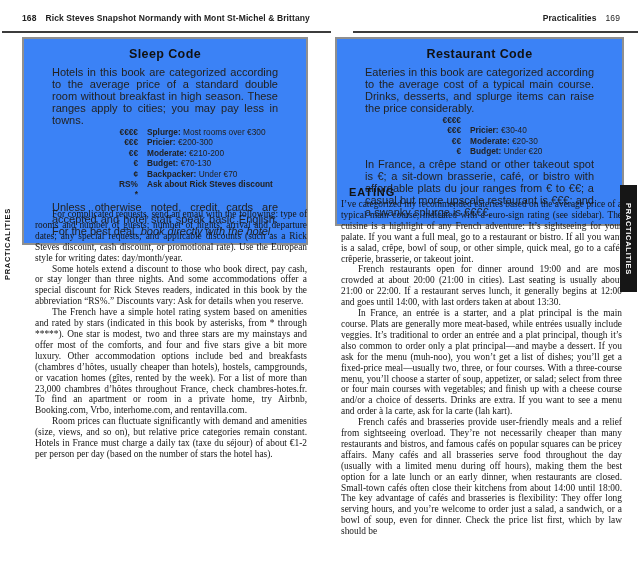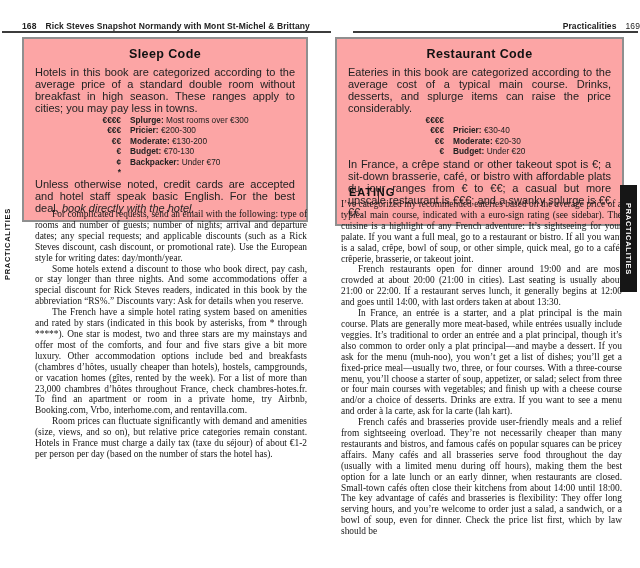--- a/index.html
+++ b/index.html
@@ -2,25 +2,25 @@
 <html><head>
 <meta charset="utf-8">
 <title>Document</title>
 <style>
   html,body{margin:0;padding:0;}
   body{
     width:640px;height:568px;background:#ffffff;position:relative;
     font-family:"Liberation Sans",sans-serif;color:#1c1c1c;overflow:hidden;
   }
   .abs{position:absolute;}
-  .pagehead{font-size:8.5px;font-weight:bold;letter-spacing:.1px;white-space:nowrap;color:#222;margin-top:8px;}
+  .pagehead{font-size:8.5px;font-weight:bold;letter-spacing:.1px;white-space:nowrap;color:#222;}
   .pagehead .gap{display:inline-block;width:9px;}
   .pagehead .num{font-weight:normal;}
   .rule{height:1.5px;background:#3c3c3c;}
-  .codebox{border:2px solid #8f8f8f;background:#fca5a5;box-sizing:border-box;padding:7px 11px 6px;}
+  .codebox{border:2px solid #8f8f8f;background:#3b82f6;box-sizing:border-box;padding:7px 28px 6px;}
   .box-title{text-align:center;font-size:12.5px;font-weight:bold;letter-spacing:.4px;margin:1px 0 5px;color:#111;}
   .box-text{font-size:11px;line-height:12px;text-align:justify;color:#222;}
   .code-rows{margin:1px 0;}
   .code-row{display:flex;font-size:8.3px;line-height:10.4px;color:#222;}
   .code-sym{flex:0 0 86px;text-align:right;font-weight:bold;padding-right:9px;}
   .code-sym.wide{flex-basis:96px;}
   .code-desc b{font-weight:bold;}
   .serifcol{font-family:"Liberation Serif",serif;font-size:9.4px;line-height:10.9px;text-align:justify;color:#151515;}
   .serifcol p{margin:0;text-indent:17px;}
   .serifcol p.noindent{text-indent:0;}
@@ -46,47 +46,51 @@
       <div class="code-row">
           <span class="code-sym">€€€€</span>
           <span class="code-desc"><b>Splurge:</b> <span>Most rooms over €300</span></span>
         </div>
       <div class="code-row">
           <span class="code-sym">€€€</span>
           <span class="code-desc"><b>Pricier:</b> <span>€200-300</span></span>
         </div>
       <div class="code-row">
           <span class="code-sym">€€</span>
-          <span class="code-desc"><b>Moderate:</b> <span>€130-200</span></span>
+          <span class="code-desc"><b>Moderate:</b> <span>€210-200</span></span>
         </div>
       <div class="code-row">
           <span class="code-sym">€</span>
           <span class="code-desc"><b>Budget:</b> <span>€70-130</span></span>
         </div>
       <div class="code-row">
           <span class="code-sym">¢</span>
           <span class="code-desc"><b>Backpacker:</b> <span>Under €70</span></span>
+        </div>
+      <div class="code-row">
+          <span class="code-sym">RS%</span>
+          <span class="code-desc"><b>Ask about Rick Steves discount</b> <span></span></span>
         </div>
       <div class="code-row">
           <span class="code-sym">*</span>
         </div>
     </div>
     <div class="box-text"><span>Unless otherwise noted, credit cards are accepted and hotel staff speak basic English. For the best deal, </span><span class="it">book directly with the hotel.</span></div>
   </div>
 
   <div class="abs serifcol" style="left:35px;top:209px;width:272px;">
     <p>For complicated requests, send an email with the following: type of rooms and number of guests; number of nights; arrival and departure dates; any special requests; and applicable discounts (such as a Rick Steves discount, cash discount, or promotional rate). Use the European style for writing dates: day/month/year.</p>
     <p>Some hotels extend a discount to those who book direct, pay cash, or stay longer than three nights. And some accommodations offer a special discount for Rick Steves readers, indicated in this book by the abbreviation “RS%.” Discounts vary: Ask for details when you reserve.</p>
     <p>The French have a simple hotel rating system based on amenities and rated by stars (indicated in this book by asterisks, from * through *****). One star is modest, two and three stars are my mainstays and offer most of the comforts, and four and five stars give a bit more luxury. Other accommodation options include bed and breakfasts (chambres d’hôtes, usually cheaper than hotels), hostels, campgrounds, or vacation homes (gîtes, rented by the week). For a list of more than 23,000 chambres d’hôtes throughout France, check chambres-hotes.fr. To find an apartment or room in a private home, try Airbnb, Booking.com, Vrbo, interhome.com, and rentavilla.com.</p>
     <p>Room prices can fluctuate significantly with demand and amenities (size, views, and so on), but relative price categories remain constant. Hotels in France must charge a daily tax (taxe du séjour) of about €1-2 per person per day (based on the number of stars the hotel has).</p>
   </div>
 
   <div class="abs edge-left" style="left:3px;top:196px;height:84px;">PRACTICALITIES</div>
 
-  <div class="abs pagehead" style="right:0;top:13px;text-align:left;">
+  <div class="abs pagehead" style="right:20px;top:13px;text-align:left;">
     <span>Practicalities</span><span class="gap"></span><span class="num">169</span>
   </div>
   <div class="abs rule" style="left:353px;top:31px;width:285px;"></div>
 
   <div class="abs codebox" style="left:335px;top:37px;width:289px;">
     <div class="box-title">Restaurant Code</div>
     <div class="box-text">Eateries in this book are categorized according to the average cost of a typical main course. Drinks, desserts, and splurge items can raise the price considerably.</div>
     <div class="code-rows">
       <div class="code-row">
           <span class="code-sym wide">€€€€</span>

